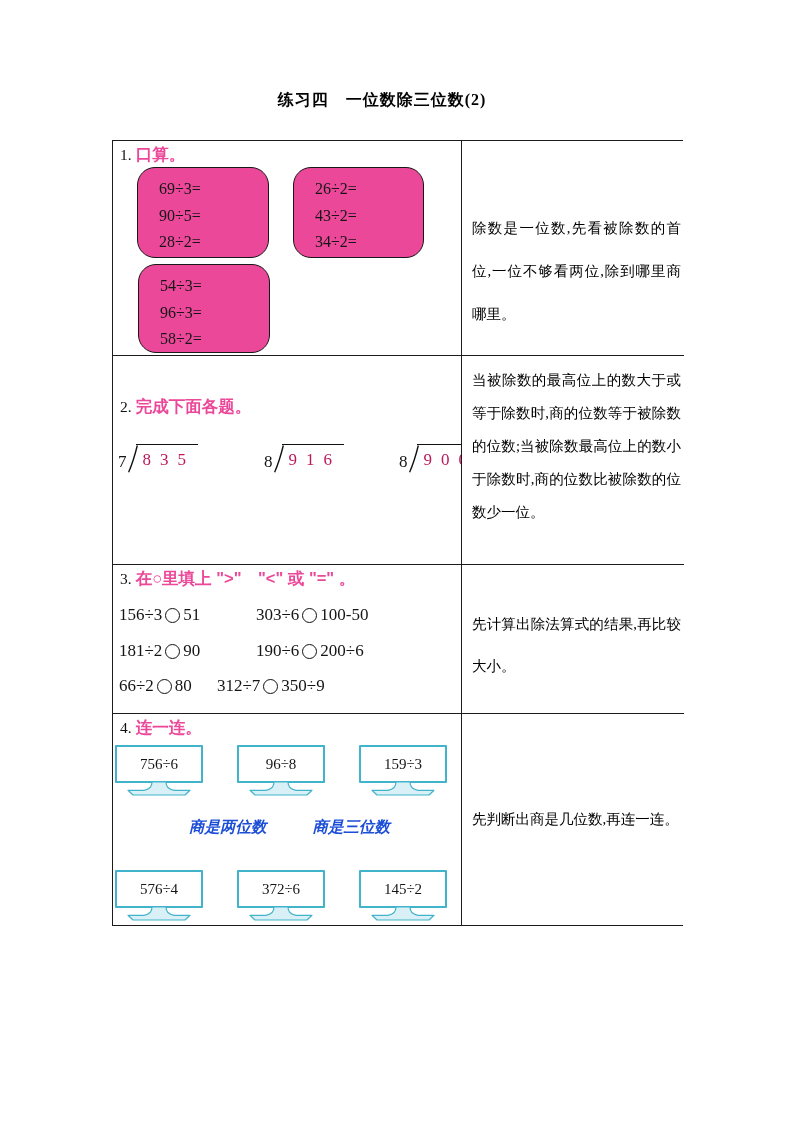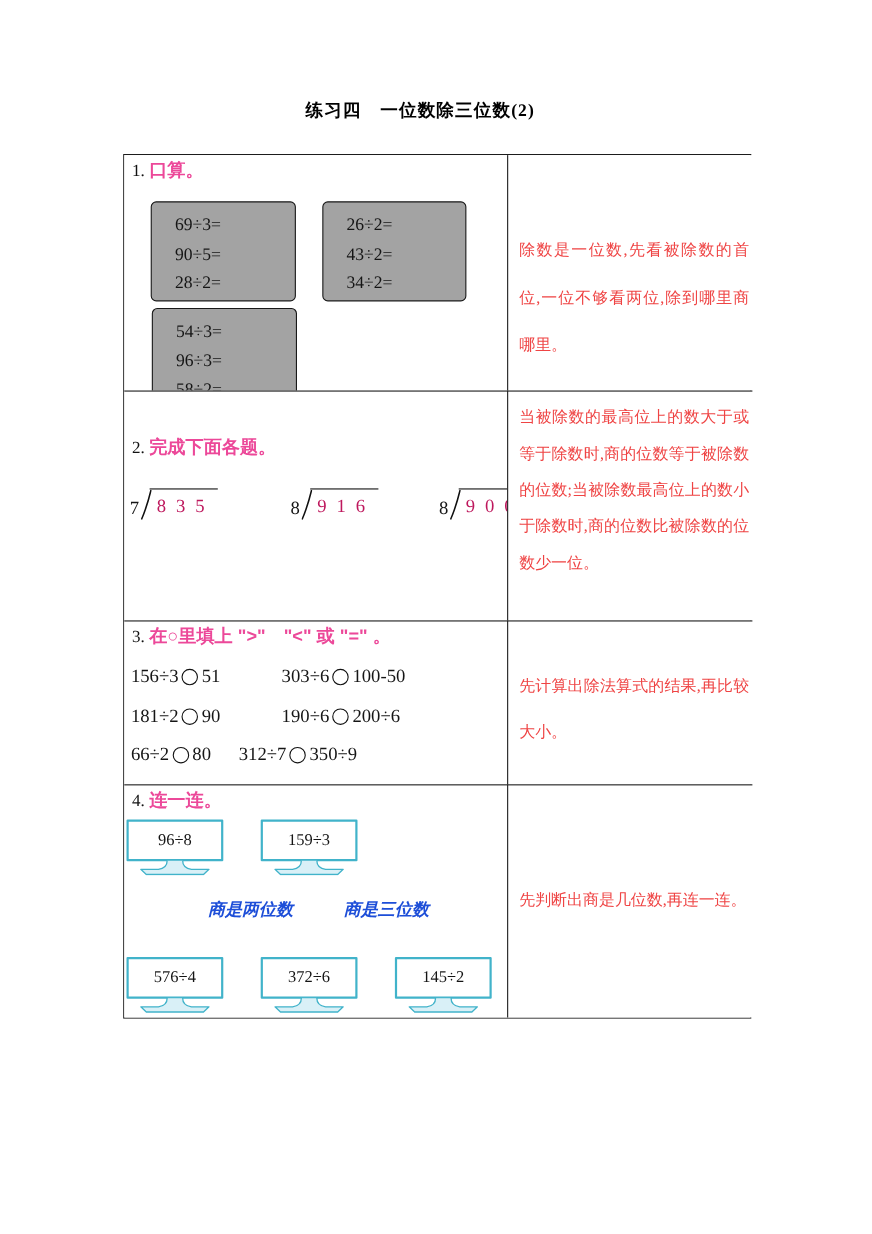--- a/index.html
+++ b/index.html
@@ -43,24 +43,23 @@
   .q-num { font-family: "Liberation Serif", serif; font-size: 15.5px; color: #111; }
   .q-title {
     font-family: "Liberation Sans", sans-serif;
     font-weight: bold; font-size: 16.5px; color: #ec4899;
   }
 
   
   .calc-box {
     position: absolute;
     border: 1.6px solid #181818;
-    border-radius: 5px;
+    border-radius: 18px;
     padding: 8px 0 0 21px;
-    background: #a3a3a3;
-    margin-top: 16px;
+    background: #ec4899;
   }
   .calc-box .eq {
     font-size: 16px; line-height: 26.5px;
     font-family: "Liberation Serif", serif;
     color: #151515; white-space: nowrap;
   }
   .box-1 { left: 24px; top: 26px; width: 132px; height: 91px; }
   .box-2 { left: 180px; top: 26px; width: 131px; height: 91px; }
   .box-3 { left: 25px; top: 123px; width: 132px; height: 89px; }
 
@@ -111,21 +110,21 @@
   .link-labels {
     position: absolute; left: 76px; top: 103px;
     display: flex; gap: 46px;
     font-family: "Liberation Serif", serif;
     font-style: italic; font-weight: bold;
     font-size: 15.5px; color: #1d4ed8; white-space: nowrap;
   }
 
   
   .note {
-    font-size: 14.5px; color: #ef4444;
+    font-size: 14.5px; color: #000000;
     padding-right: 3px; padding-left: 10px;
     text-align: justify;
   }
   .note-1 { padding-top: 66px; line-height: 43px; }
   .note-2 { padding-top: 8px;  line-height: 33px; }
   .note-3 { padding-top: 38px; line-height: 42px; }
   .note-4 { padding-top: 92px; line-height: 27px; }
 </style>
 </head>
 <body>
@@ -242,20 +241,26 @@
   </div>
 
   <div class="cell bt">
     <div class="q-heading">
       <span class="q-num">4.</span>
       <span class="q-title">连一连。</span>
     </div>
 
     <div class="monitor-row monitor-row-top">
       <div class="monitor">
+        <div class="monitor-screen">756÷6</div>
+        <svg class="monitor-stand" width="72" height="14" viewBox="0 0 72 14">
+            <path d="M29,0 L43,0 C43,4.5 45.5,7.5 51,8.3 L67,8.3 L62,13 L10,13 L5,8.3 L21,8.3 C26.5,7.5 29,4.5 29,0 Z" fill="#d9f0f7" stroke="#41b3ca" stroke-width="1.2" stroke-linejoin="round"></path>
+          </svg>
+      </div>
+      <div class="monitor">
         <div class="monitor-screen">96÷8</div>
         <svg class="monitor-stand" width="72" height="14" viewBox="0 0 72 14">
             <path d="M29,0 L43,0 C43,4.5 45.5,7.5 51,8.3 L67,8.3 L62,13 L10,13 L5,8.3 L21,8.3 C26.5,7.5 29,4.5 29,0 Z" fill="#d9f0f7" stroke="#41b3ca" stroke-width="1.2" stroke-linejoin="round"></path>
           </svg>
       </div>
       <div class="monitor">
         <div class="monitor-screen">159÷3</div>
         <svg class="monitor-stand" width="72" height="14" viewBox="0 0 72 14">
             <path d="M29,0 L43,0 C43,4.5 45.5,7.5 51,8.3 L67,8.3 L62,13 L10,13 L5,8.3 L21,8.3 C26.5,7.5 29,4.5 29,0 Z" fill="#d9f0f7" stroke="#41b3ca" stroke-width="1.2" stroke-linejoin="round"></path>
           </svg>

